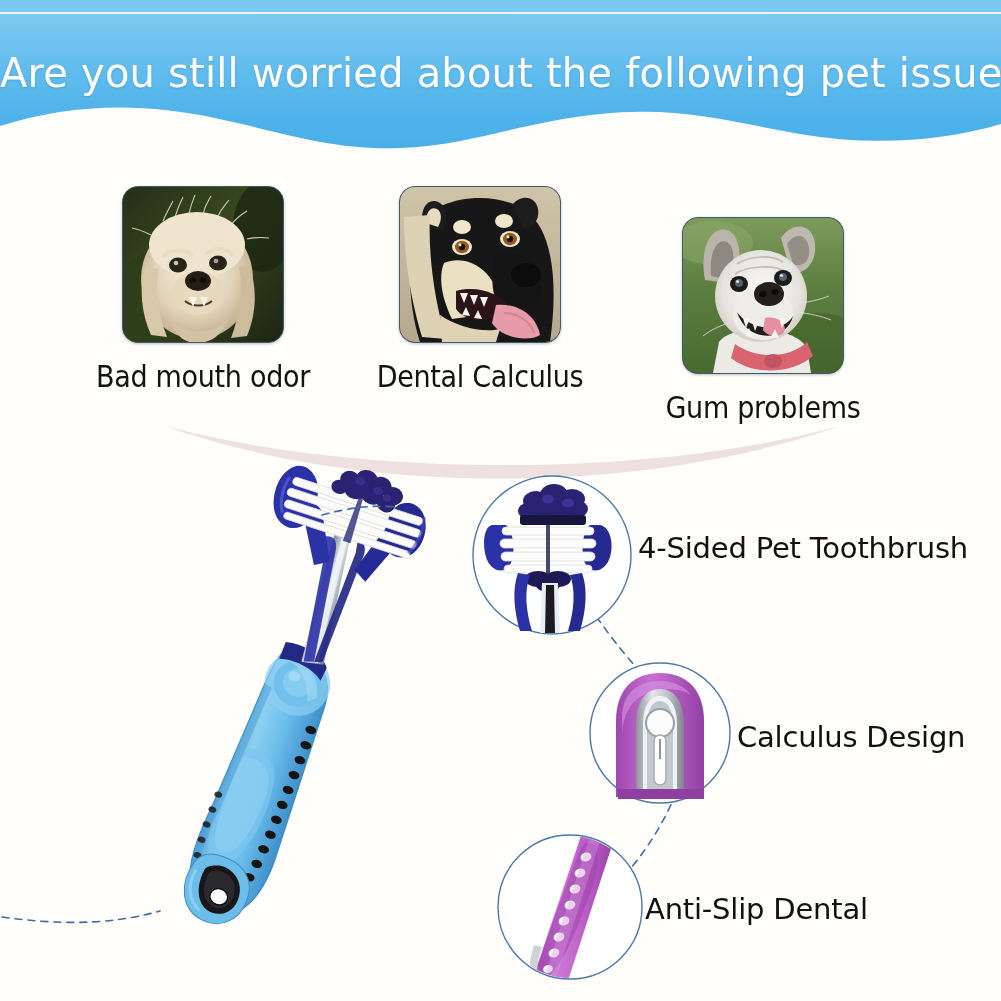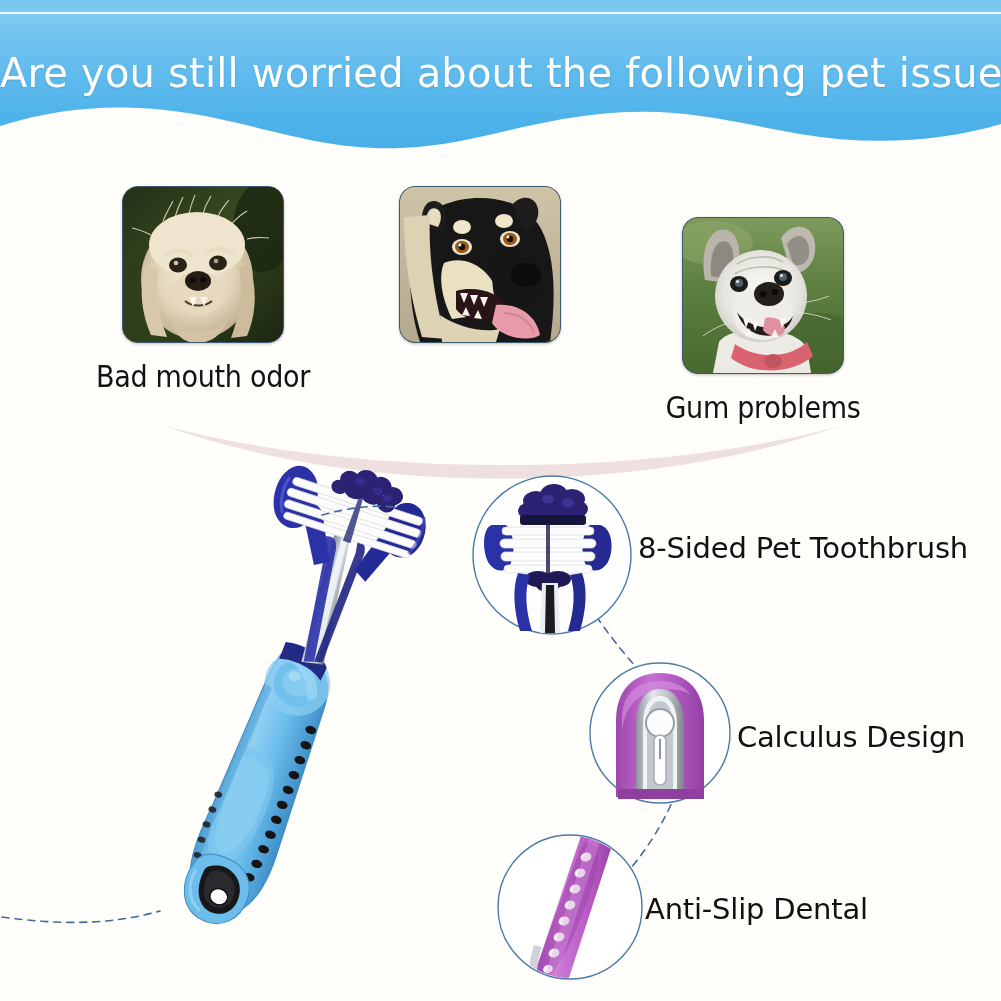--- a/index.html
+++ b/index.html
@@ -219,20 +219,21 @@
             <path d="M60,106 L64,116 L68,106 Z"></path>
             <path d="M70,108 L74,118 L78,108 Z"></path>
             <path d="M80,110 L84,120 L88,110 Z"></path>
             <path d="M62,128 L66,120 L70,129 Z"></path>
             <path d="M74,131 L78,123 L82,132 Z"></path>
           </g>
 
           <path d="M40,128 C58,140 82,146 100,142 L96,155 L42,155 Z" fill="#ded3b5"></path>
         </svg>
       </div>
+      <div class="issue-label">Dental Calculus</div>
     </div>
 
     <div class="issue issue-2">
       <div class="photo-frame">
         <svg viewBox="0 0 160 155">
           <defs>
             <linearGradient id="bg2" x1="0" y1="0" x2="0" y2="1">
               <stop offset="0%" stop-color="#7d9b5c"></stop>
               <stop offset="45%" stop-color="#5c7e3f"></stop>
               <stop offset="100%" stop-color="#486a30"></stop>
@@ -491,21 +492,21 @@
           <ellipse cx="86" cy="120" rx="12" ry="7"></ellipse>
         </g>
 
         <path d="M56,108 C50,124 52,146 58,166 L70,166 C64,146 62,126 68,110 Z" fill="#2b32a8"></path>
         <path d="M120,108 C126,124 124,146 118,166 L106,166 C112,146 114,126 108,110 Z" fill="#242a92"></path>
 
         <path d="M80,118 L96,118 L98,168 L78,168 Z" fill="#e9eef2"></path>
         <path d="M84,120 L92,120 L93,168 L83,168 Z" fill="#1b1b1f"></path>
       </g>
     </svg>
-    <div class="callout-label cl-0">8-Sided Pet Toothbrush</div>
+    <div class="callout-label cl-0">4-Sided Pet Toothbrush</div>
 
     <svg style="position:absolute;left:582px;top:200px;" width="156" height="156">
       <circle cx="78" cy="78" r="70" fill="#ffffff" stroke="#4a7aa8" stroke-width="1.4"></circle>
       <defs>
         <linearGradient id="purpG" x1="0" y1="0" x2="1" y2="0">
           <stop offset="0%" stop-color="#9d46ad"></stop>
           <stop offset="40%" stop-color="#c86fd4"></stop>
           <stop offset="100%" stop-color="#9340a4"></stop>
         </linearGradient>
         <linearGradient id="silvG" x1="0" y1="0" x2="1" y2="0">

